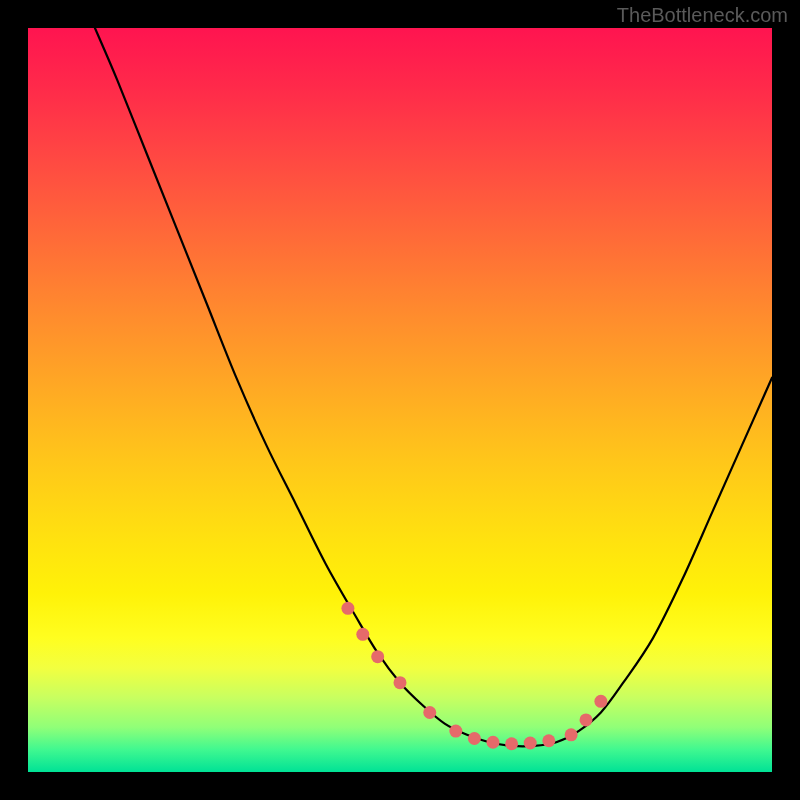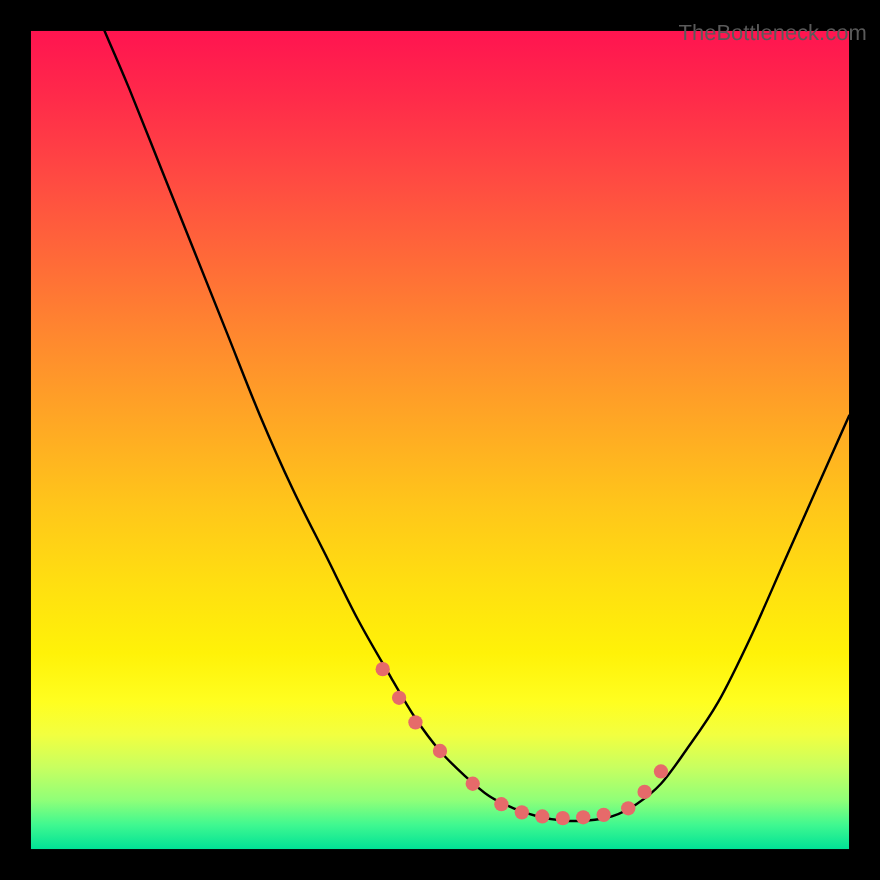--- a/index.html
+++ b/index.html
@@ -5,21 +5,21 @@
   * { margin: 0; padding: 0; box-sizing: border-box; }
   body {
     width: 800px;
     height: 800px;
     background: #000;
     position: relative;
     font-family: Arial, sans-serif;
   }
   .watermark {
     position: absolute;
-    top: 19px;
+    top: 4px;
     right: 12px;
     color: #5a5a5a;
     font-size: 20px;
     font-weight: 500;
     z-index: 10;
   }
   .plot-area {
     position: absolute;
     top: 28px;
     left: 28px;

